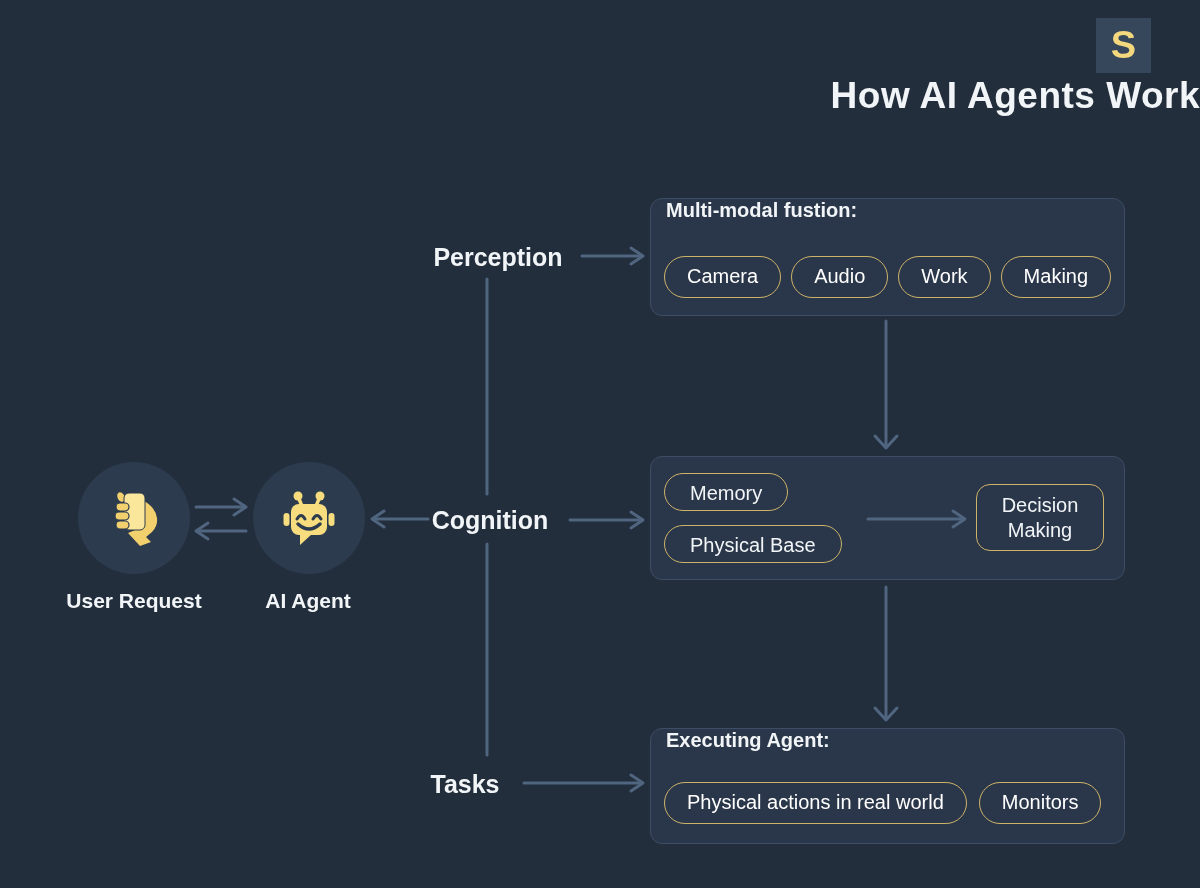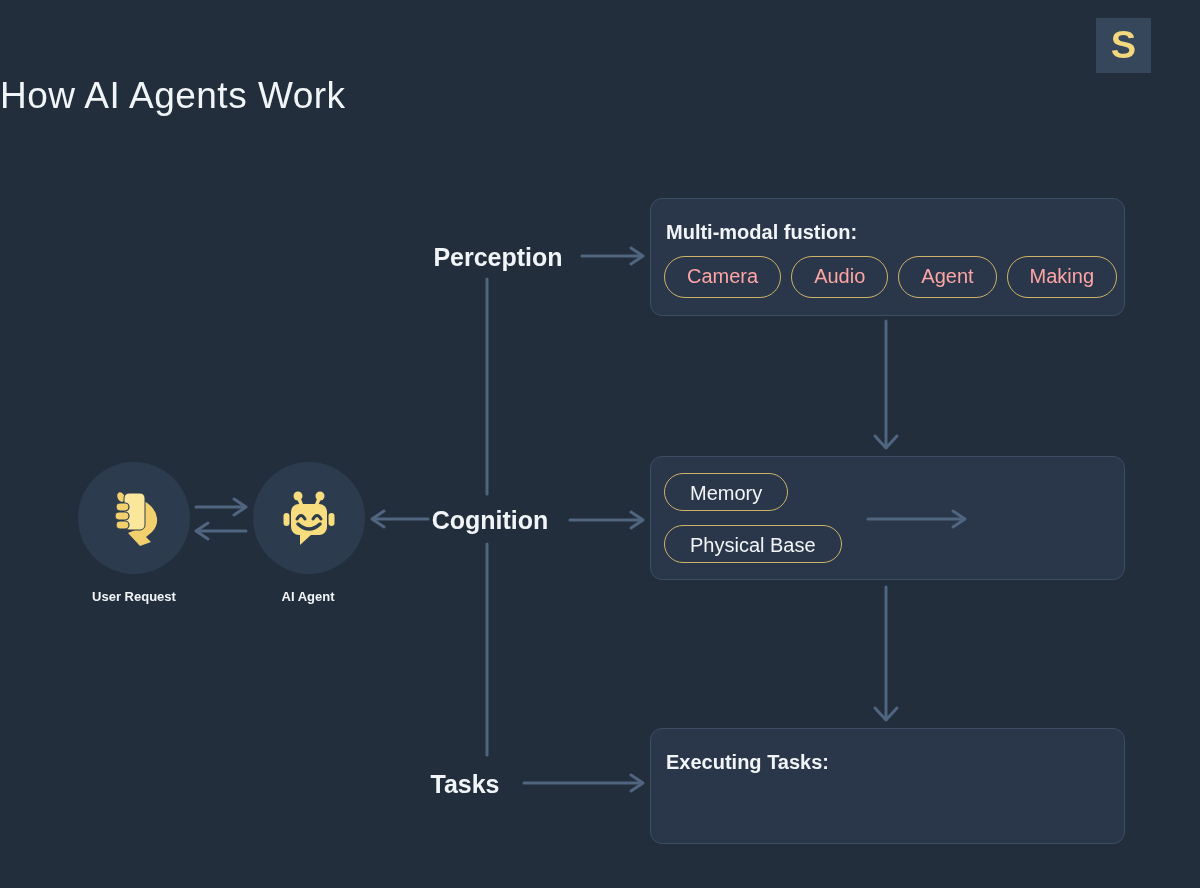--- a/index.html
+++ b/index.html
@@ -3,55 +3,55 @@
 <meta charset="utf-8">
 <style>
   html,body{margin:0;padding:0;background:#232e3d;}
   .canvas{
     position:relative;width:1200px;height:888px;overflow:hidden;
     background:#232e3d;
     font-family:"Liberation Sans","DejaVu Sans",sans-serif;
     color:#f2f5f7;
   }
   .title{
-    position:absolute;top:77px;left:0;width:1200px;text-align:left;
-    font-size:37px;font-weight:normal;letter-spacing:.5px;line-height:1;
+    position:absolute;top:77px;left:0;width:1200px;text-align:right;
+    font-size:37px;font-weight:bold;letter-spacing:.5px;line-height:1;
   }
   .logo{
     position:absolute;left:1096px;top:18px;width:55px;height:55px;
     background:#36475b;display:flex;align-items:center;justify-content:center;
     font-size:38px;font-weight:bold;color:#f3d87e;
   }
   .circle{
     position:absolute;width:112px;height:112px;border-radius:50%;
     background:#2d3b4f;display:flex;align-items:center;justify-content:center;
   }
   .circle svg{width:64px;height:64px;}
   .actor-label{
     position:absolute;transform:translateX(-50%);top:589px;
-    font-size:13px;font-weight:bold;white-space:nowrap;
+    font-size:21px;font-weight:bold;white-space:nowrap;
   }
   .stage{
     position:absolute;transform:translate(-50%,-50%);
     font-size:25px;font-weight:bold;white-space:nowrap;
   }
   .panel{
     position:absolute;left:650px;width:475px;
     background:#2a3649;border:1.5px solid #3d4d66;border-radius:12px;
     box-sizing:border-box;
   }
   .panel-heading{
-    position:absolute;left:15px;top:22px;
+    position:absolute;left:15px;top:0;
     font-size:20px;font-weight:bold;white-space:nowrap;
   }
   .pill-row{position:absolute;left:13px;display:flex;}
   .pill{
     border:1.5px solid #cdb368;border-radius:22px;
     height:42px;line-height:39px;padding:0 22px;box-sizing:border-box;
-    font-size:20px;color:#fca5a5;white-space:nowrap;
+    font-size:20px;color:#ffffff;white-space:nowrap;
   }
   .pill-abs{
     position:absolute;left:13px;border:1.5px solid #cdb368;border-radius:21px;
     height:38px;line-height:38px;padding:0 25px;box-sizing:border-box;
     font-size:20px;white-space:nowrap;
   }
   .decision-box{
     position:absolute;left:325px;top:27px;width:128px;height:67px;
     border:1.5px solid #cdb368;border-radius:14px;box-sizing:border-box;
     display:flex;align-items:center;justify-content:center;text-align:center;
@@ -101,32 +101,37 @@
 
   <div class="stage" style="left:498px;top:257px;">Perception</div>
   <div class="stage" style="left:490px;top:520px;">Cognition</div>
   <div class="stage" style="left:465px;top:784px;">Tasks</div>
 
   <div class="panel" style="top:198px;height:118px;">
     <div class="panel-heading">Multi-modal fustion:</div>
     <div class="pill-row" style="top:57px;gap:10px;">
       <div class="pill">Camera</div>
       <div class="pill">Audio</div>
-      <div class="pill">Agent</div>
+      <div class="pill">Work</div>
       <div class="pill">Making</div>
     </div>
   </div>
 
   <div class="panel" style="top:456px;height:124px;">
     <div class="pill-abs" style="top:16px;">Memory</div>
     <div class="pill-abs" style="top:68px;">Physical Base</div>
+    <div class="decision-box">Decision Making</div>
   </div>
 
   <div class="panel" style="top:728px;height:116px;">
-    <div class="panel-heading">Executing Tasks:</div>
+    <div class="panel-heading">Executing Agent:</div>
+    <div class="pill-row" style="top:53px;gap:12px;">
+      <div class="pill">Physical actions in real world</div>
+      <div class="pill">Monitors</div>
+    </div>
   </div>
 
   <svg class="overlay" viewBox="0 0 1200 888">
     <g stroke="#50657f" stroke-width="3" fill="none" stroke-linecap="round" stroke-linejoin="round">
 
       <g>
         <path d="M196 507 L244 507"></path>
         <path d="M234 499 L246 507 L234 515"></path>
         <path d="M246 531 L198 531"></path>
         <path d="M208 523 L196 531 L208 539"></path>

